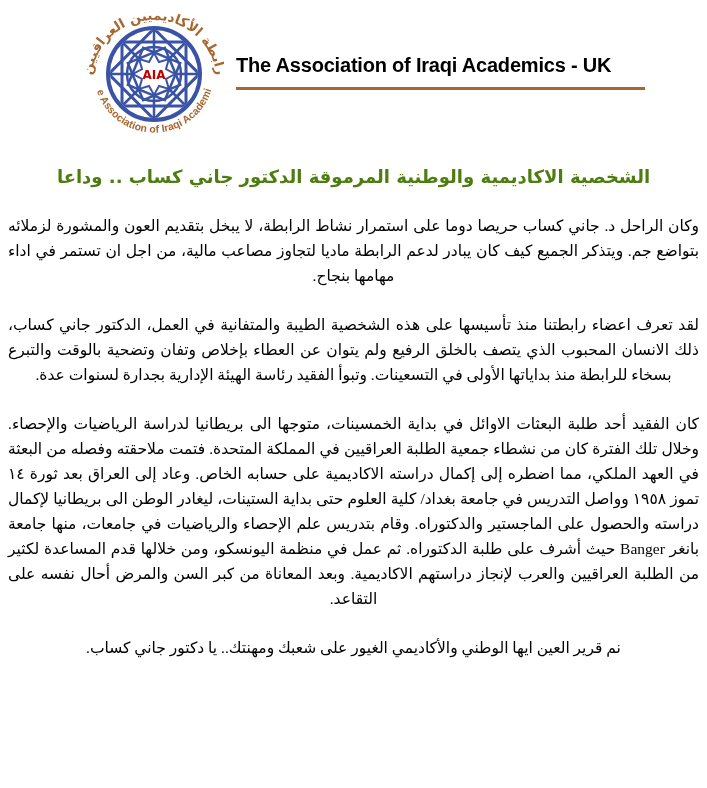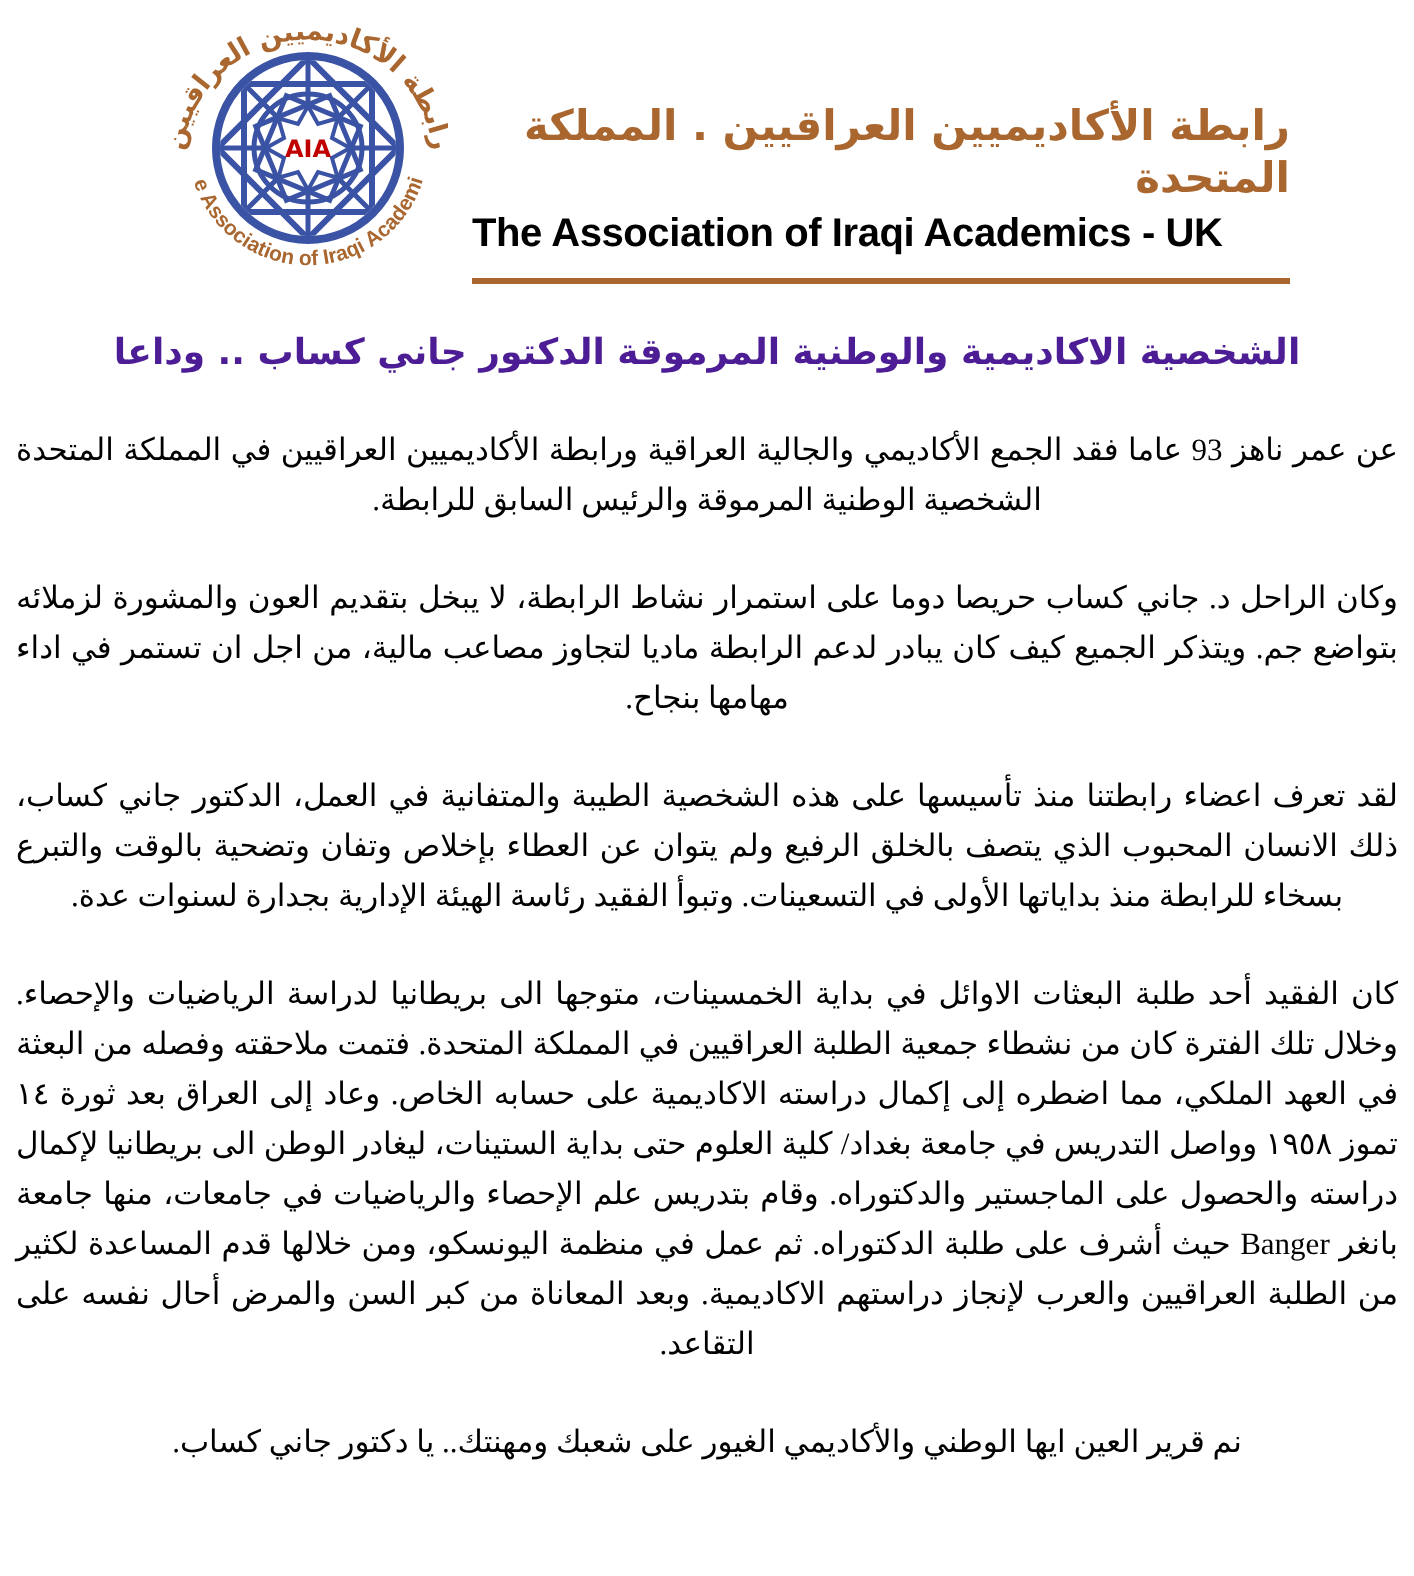--- a/index.html
+++ b/index.html
@@ -21,21 +21,21 @@
     font-family:"Liberation Sans","DejaVu Sans",sans-serif;
     font-weight:bold;font-size:20px;line-height:25px;color:#000000;
     margin-top:3px;letter-spacing:-0.2px;
   }
   .rule{border-top:3px solid #A9662F;margin-top:9px;width:100%;}
 
   
   .letter{padding:6px 8px 0 8px;}
   .letter h1{
     direction:rtl;text-align:center;font-family:"DejaVu Sans",sans-serif;
-    font-size:18px;font-weight:bold;margin:14px 0 26px 0;color:#4c1d95;
+    font-size:18px;font-weight:bold;margin:14px 0 26px 0;color:#4d7c0f;
   }
   .body-par{
     direction:rtl;unicode-bidi:plaintext;
     text-align:justify;text-align-last:center;
     font-size:15.5px;line-height:25px;margin:0 0 24px 0;
     font-family:"Liberation Serif","DejaVu Sans",serif;
   }
 </style>
 </head>
 <body>
@@ -73,31 +73,29 @@
         <polygon points="91,72 82,77 84.85,86.85 75,84 70,93 65,84 55.15,86.85 58,77 49,72 58,67 55.15,57.15 65,60 70,51 75,60 84.85,57.15 82,67" fill="#ffffff" stroke="#3A53A4" stroke-width="2"></polygon>
         <text x="70" y="76.5" text-anchor="middle" font-family="DejaVu Sans, sans-serif" font-size="12" font-weight="bold" fill="#C00000">AIA</text>
 
         <text font-family="Liberation Sans, DejaVu Sans, sans-serif" font-size="10.5" font-weight="bold" fill="#A9662F">
           <textPath href="#arcBottom" startOffset="50%" text-anchor="middle">The Association of Iraqi Academics</textPath>
         </text>
       </svg>
     </div>
 
     <div class="org-block">
-      <div class="org-ar">رابطة الأكاديميين العراقيين . المملكة المتحدة</div>
       <div class="org-en">The Association of Iraqi Academics - UK</div>
       <div class="rule"></div>
     </div>
   </header>
 
   <main class="letter">
     <h1>الشخصية الاكاديمية والوطنية المرموقة الدكتور جاني كساب .. وداعا</h1>
 
     <div>
-        <p class="body-par">عن عمر ناهز 93 عاما فقد الجمع الأكاديمي والجالية العراقية ورابطة الأكاديميين العراقيين في المملكة المتحدة الشخصية الوطنية المرموقة والرئيس السابق للرابطة.</p>
         <p class="body-par">وكان الراحل د. جاني كساب حريصا دوما على استمرار نشاط الرابطة، لا يبخل بتقديم العون والمشورة لزملائه بتواضع جم. ويتذكر الجميع كيف كان يبادر لدعم الرابطة ماديا لتجاوز مصاعب مالية، من اجل ان تستمر في اداء مهامها بنجاح.</p>
         <p class="body-par">لقد تعرف اعضاء رابطتنا منذ تأسيسها على هذه الشخصية الطيبة والمتفانية في العمل، الدكتور جاني كساب، ذلك الانسان المحبوب الذي يتصف بالخلق الرفيع ولم يتوان عن العطاء بإخلاص وتفان وتضحية بالوقت والتبرع بسخاء للرابطة منذ بداياتها الأولى في التسعينات. وتبوأ الفقيد رئاسة الهيئة الإدارية بجدارة لسنوات عدة.</p>
         <p class="body-par">كان الفقيد أحد طلبة البعثات الاوائل في بداية الخمسينات، متوجها الى بريطانيا لدراسة الرياضيات والإحصاء. وخلال تلك الفترة كان من نشطاء جمعية الطلبة العراقيين في المملكة المتحدة. فتمت ملاحقته وفصله من البعثة في العهد الملكي، مما اضطره إلى إكمال دراسته الاكاديمية على حسابه الخاص. وعاد إلى العراق بعد ثورة ١٤ تموز ١٩٥٨ وواصل التدريس في جامعة بغداد/ كلية العلوم حتى بداية الستينات، ليغادر الوطن الى بريطانيا لإكمال دراسته والحصول على الماجستير والدكتوراه. وقام بتدريس علم الإحصاء والرياضيات في جامعات، منها جامعة بانغر Banger حيث أشرف على طلبة الدكتوراه. ثم عمل في منظمة اليونسكو، ومن خلالها قدم المساعدة لكثير من الطلبة العراقيين والعرب لإنجاز دراستهم الاكاديمية. وبعد المعاناة من كبر السن والمرض أحال نفسه على التقاعد.</p>
         <p class="body-par">نم قرير العين ايها الوطني والأكاديمي الغيور على شعبك ومهنتك.. يا دكتور جاني كساب.</p>
       </div>
 
   </main>
 
 </div>
 

